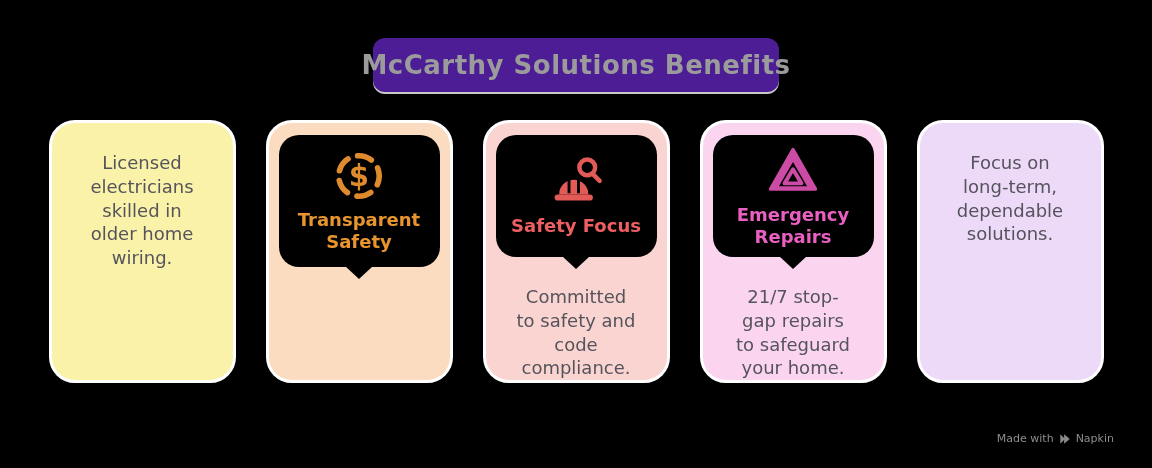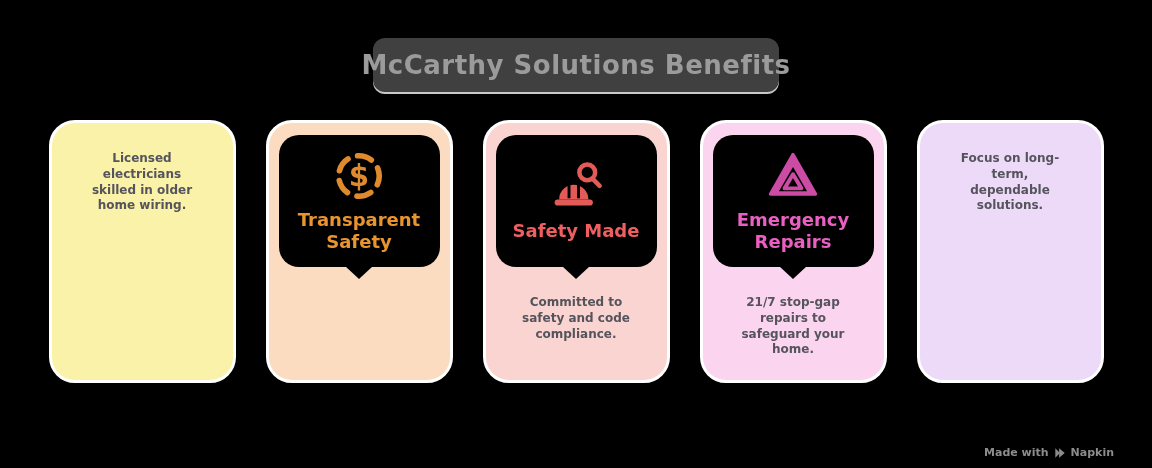--- a/index.html
+++ b/index.html
@@ -18,21 +18,21 @@
     background: #000000;
   }
   
   .title-box {
     position: absolute;
     top: 38px;
     left: 50%;
     transform: translateX(-50%);
     width: 406px;
     height: 54px;
-    background: #404040;
+    background: #4c1d95;
     border-radius: 12px;
     box-shadow: 0 2px 0 #c9c9c9;
     display: flex;
     align-items: center;
     justify-content: center;
   }
   .title-box .title-text {
     color: #9b9b9b;
     font-size: 26px;
     font-weight: bold;
@@ -96,36 +96,35 @@
     font-size: 18px;
     font-weight: bold;
     line-height: 1.22;
     text-align: center;
   }
   .card-desc {
     margin-top: 28px;
     padding: 0 31px;
     text-align: center;
     color: #55545c;
-    font-size: 12px;
+    font-size: 18px;
     line-height: 1.32;
-    font-weight: 700;
+    font-weight: 400;
   }
   
   .footer {
     position: absolute;
     top: 432px;
     right: 38px;
     display: flex;
     align-items: center;
     gap: 5px;
     color: #8c8c8c;
     font-size: 11px;
-    font-weight: bold;
-    margin-top: 14px;
+    font-weight: normal;
   }
   .footer .napkin-icon {
     width: 12px; height: 12px;
     color: #8c8c8c;
   }
   .footer .napkin-icon svg { width: 100%; height: 100%; display: block; }
 </style>
 </head>
 <body>
 
@@ -158,21 +157,21 @@
         <span class="icon">
           <svg viewBox="0 0 48 48" fill="none" xmlns="http://www.w3.org/2000/svg">
             <circle cx="34" cy="11" r="7" stroke="currentColor" stroke-width="4"></circle>
             <line x1="39.5" y1="17.5" x2="45" y2="23" stroke="currentColor" stroke-width="4" stroke-linecap="round"></line>
             <path d="M9 35 a13 13 0 0 1 26 0 Z" fill="currentColor"></path>
             <rect x="16.5" y="21" width="2.6" height="13" fill="#000000"></rect>
             <rect x="24.9" y="21" width="2.6" height="13" fill="#000000"></rect>
             <rect x="5" y="35" width="34" height="5.5" rx="2.75" fill="currentColor"></rect>
           </svg>
         </span>
-        <div class="card-title">Safety Made</div>
+        <div class="card-title">Safety Focus</div>
       </div>
       <div class="card-desc">Committed to safety and code compliance.</div>
     </div>
 
     <div class="card" style="--bg: #fbd5ef; --icon: #cc4ba4; --title: #e95fc2;">
       <div class="bubble">
         <span class="icon">
           <svg viewBox="0 0 48 48" fill="none" xmlns="http://www.w3.org/2000/svg">
             <path d="M24 5 L44 40 L4 40 Z" fill="currentColor" stroke="currentColor" stroke-width="3" stroke-linejoin="round"></path>
             <path d="M24 16 L36.5 37.5 L11.5 37.5 Z" fill="#000000"></path>

